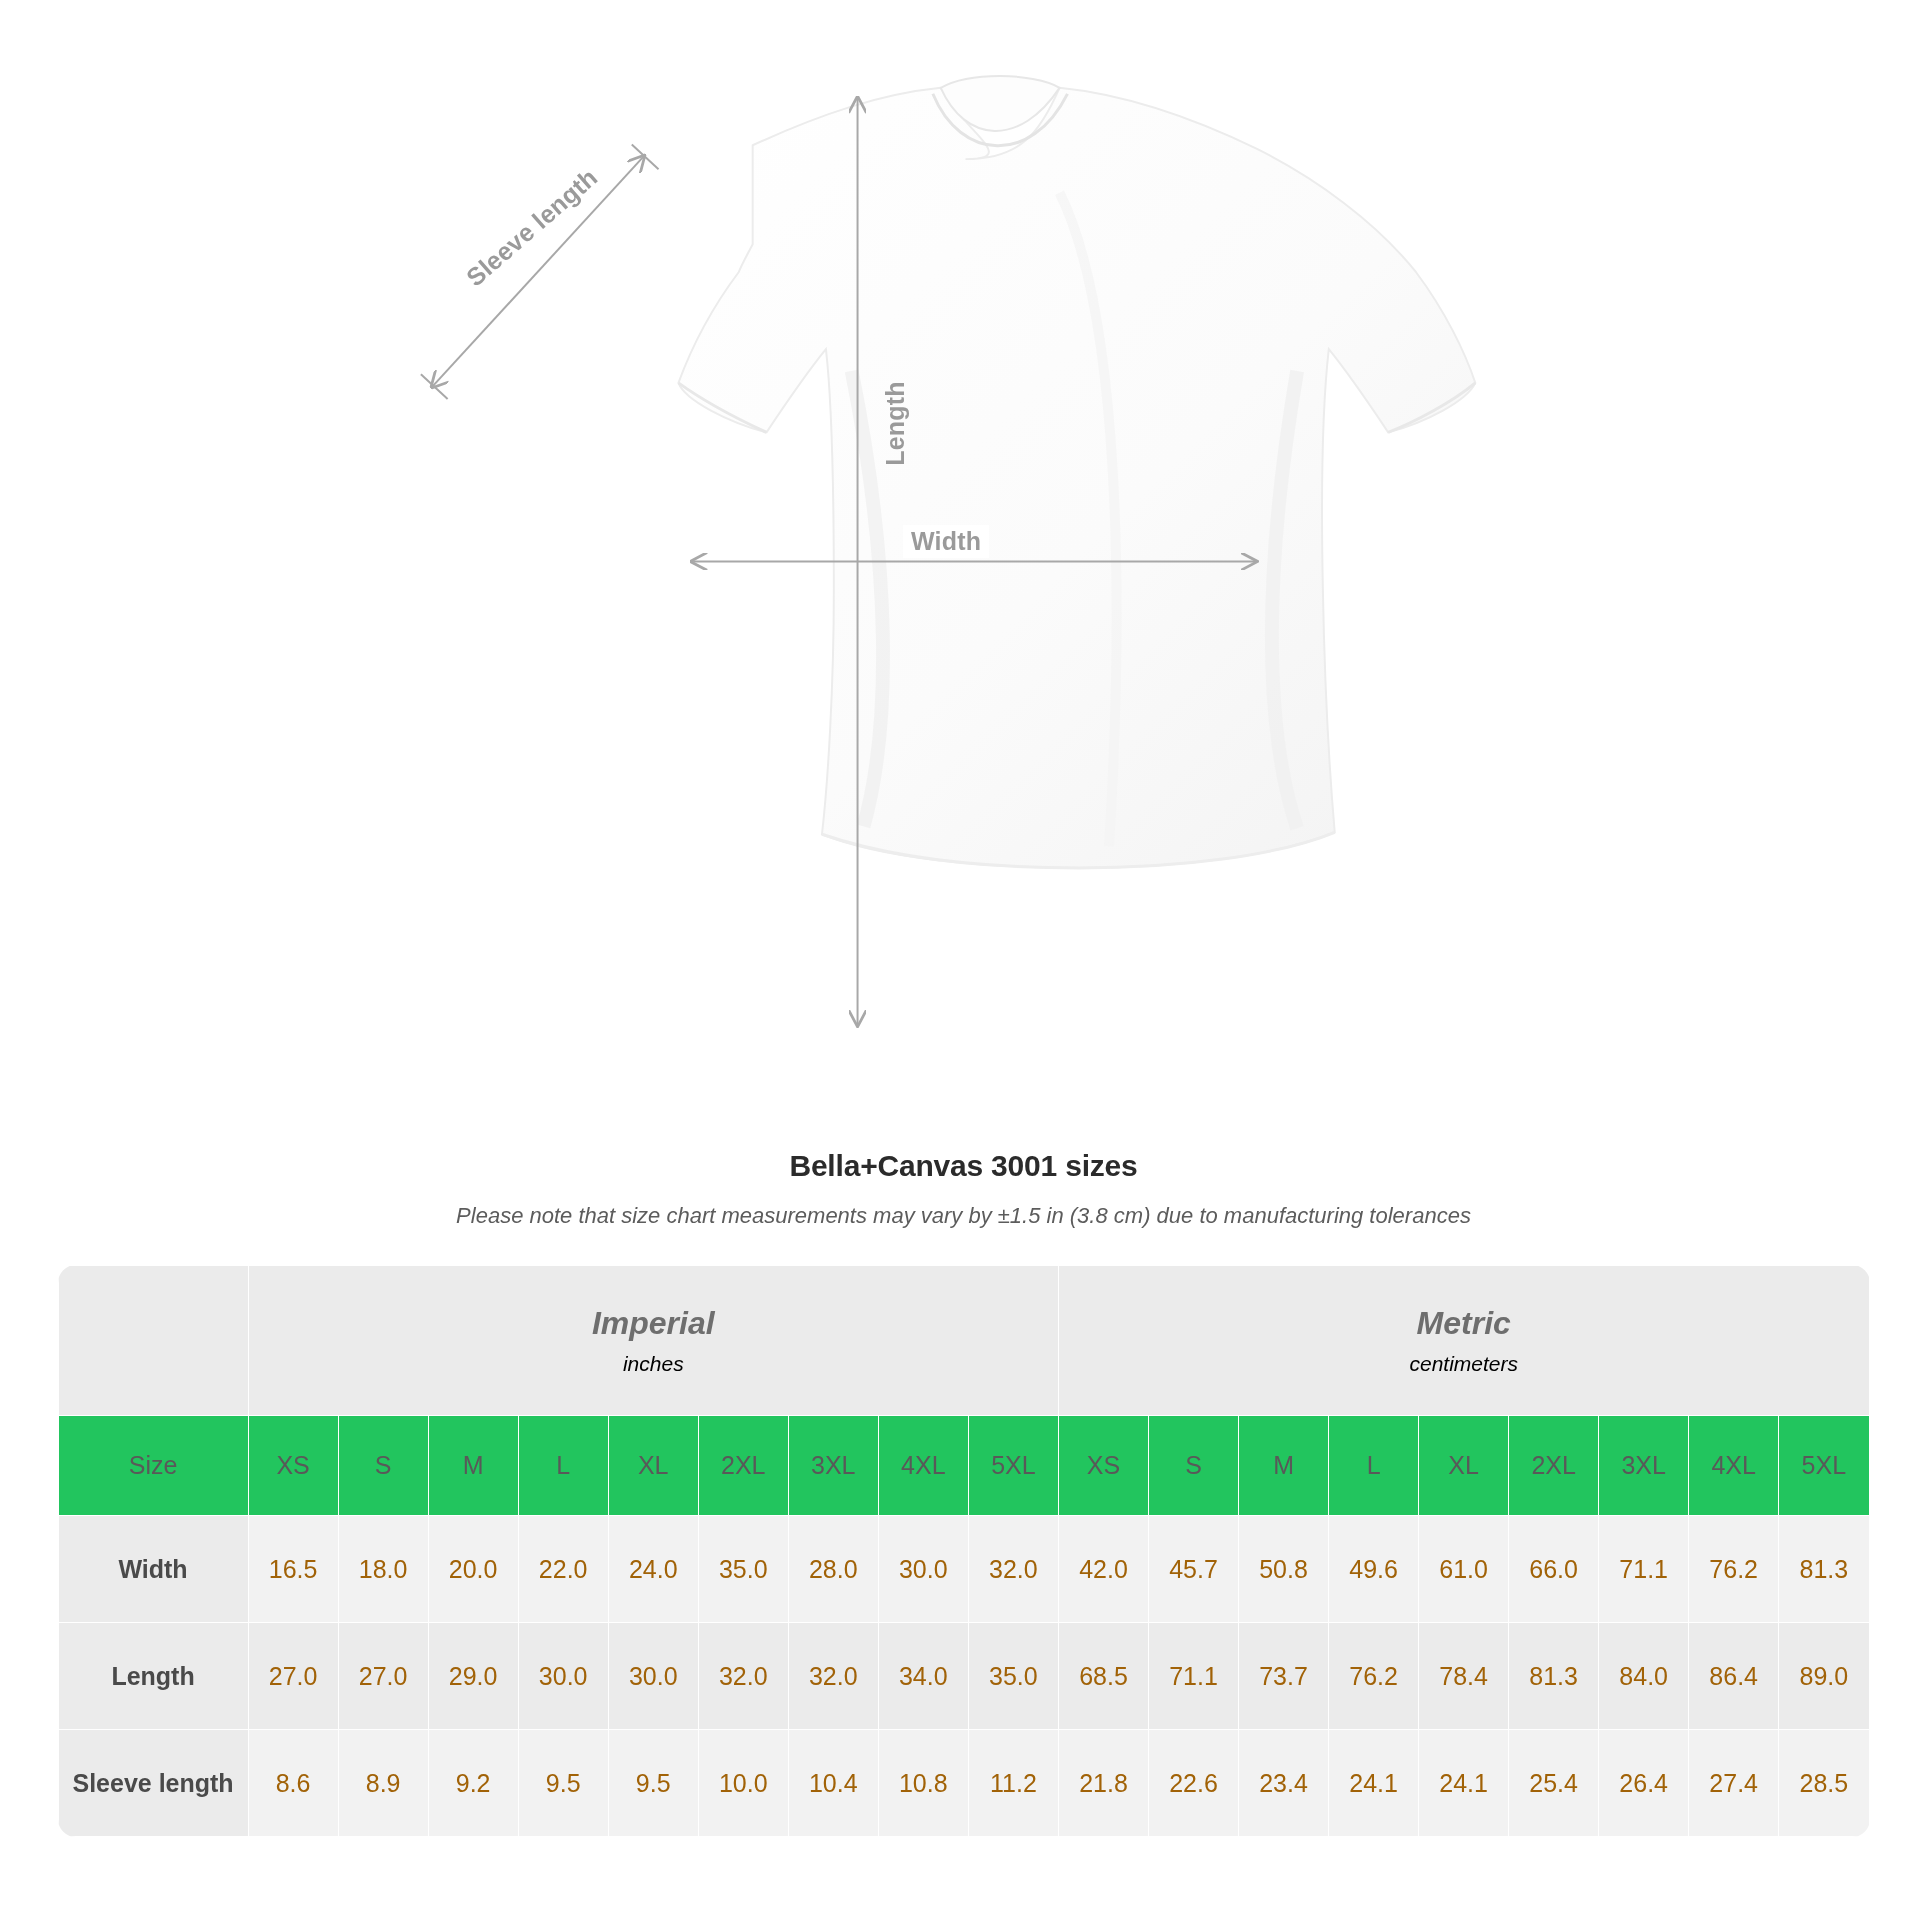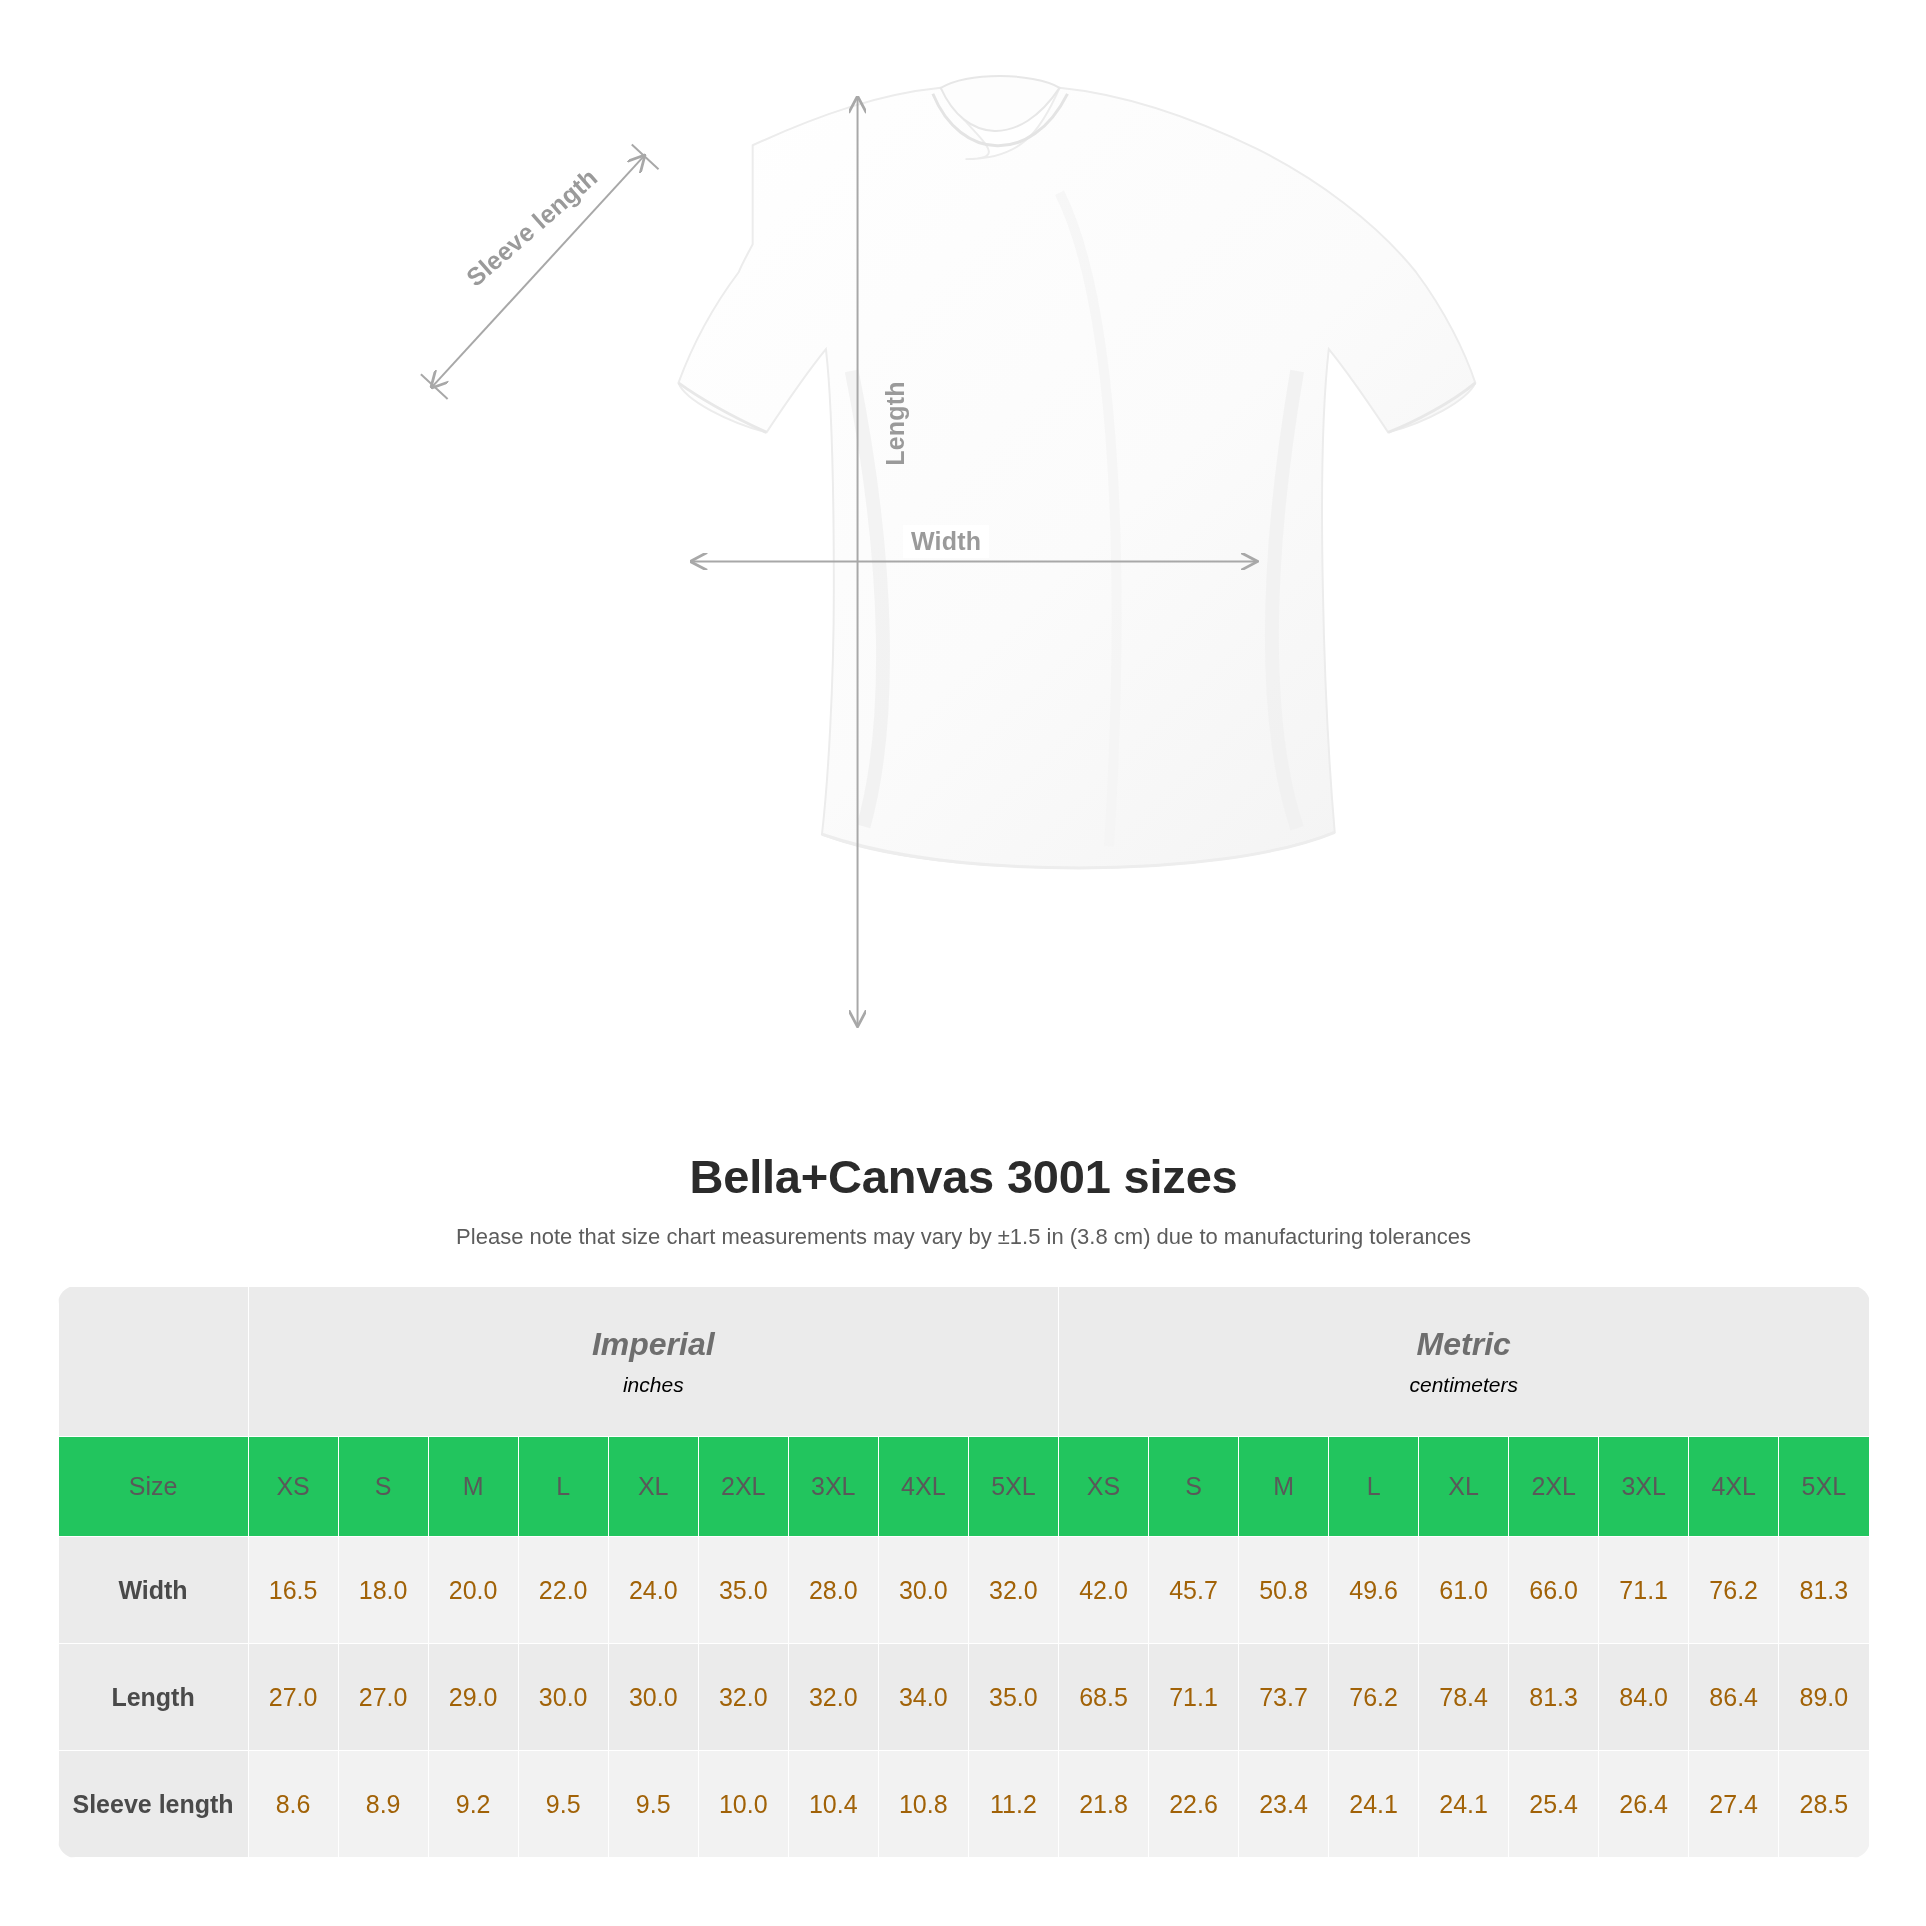--- a/index.html
+++ b/index.html
@@ -67,27 +67,28 @@
     background: #ffffff;
     padding: 2px 8px;
   }
 
   
   .titles {
     text-align: center;
     margin-top: 40px;
   }
   .chart-title {
-    font-size: 47px;
+    font-size: 30px;
     font-weight: bold;
     color: #2b2b2b;
     letter-spacing: -0.2px;
   }
   .chart-note {
     font-size: 22px;
+    font-style: italic;
     color: #5c5c5c;
     margin-top: 20px;
   }
 
   
   .table-wrap {
     margin: 36px auto 0 auto;
     width: 1812px;
   }
   table.size-table {

